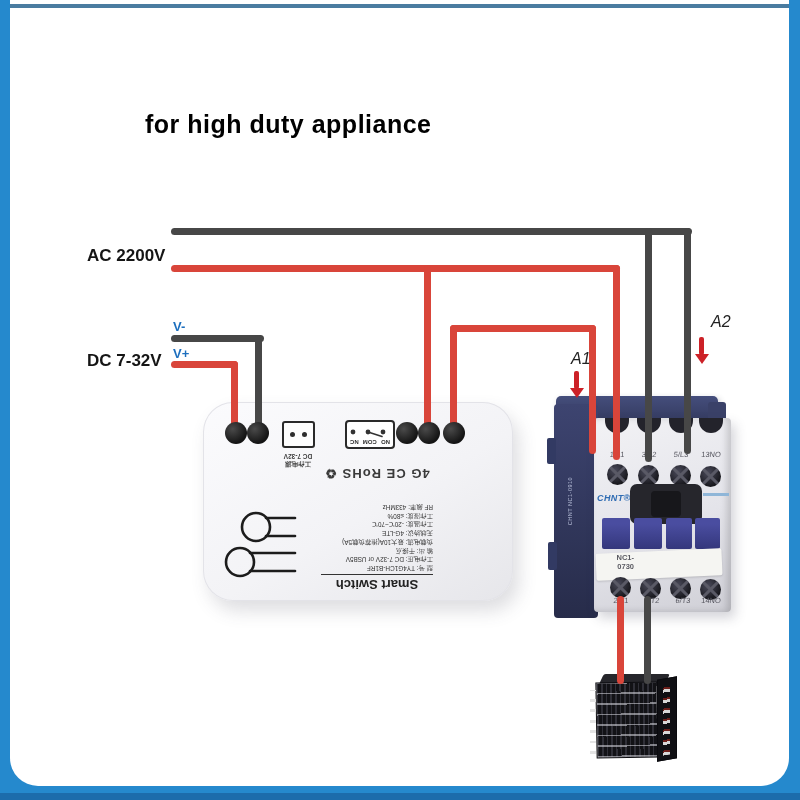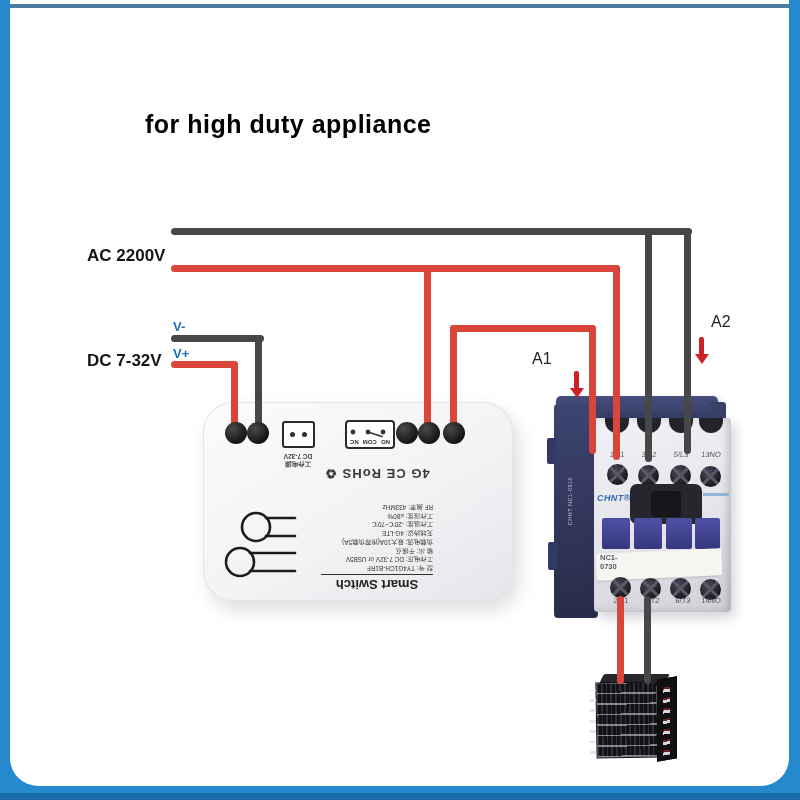--- a/index.html
+++ b/index.html
@@ -92,26 +92,26 @@
   .ct-brand { position:absolute; left:47px; top:99px; width:44px; font-size:9px; font-weight:bold;
     font-style:italic; color:#2f6cb3; letter-spacing:.4px; }
   .ct-blue-stripe { position:absolute; left:153px; top:99px; width:26px; height:3px; background:#8fb6d8; }
   .ct-center-block { position:absolute; left:80px; top:90px; width:72px; height:40px; background:#26262c; border-radius:7px;
     display:flex; align-items:center; justify-content:center; }
   .ct-center-inner { width:30px; height:26px; background:#17171b; border-radius:4px; }
   .ct-coil { position:absolute; top:124px; height:31px; background:linear-gradient(#4a4da0 20%,#34377c); border-radius:2px; }
   .ct-label-strip { position:absolute; left:46px; top:157px; width:126px; height:27px; background:#f5f5f2;
     transform:rotate(-2.5deg); border-radius:2px; box-shadow:0 1px 2px rgba(0,0,0,.15); }
   .ct-model { position:absolute; left:50px; top:159px; width:34px; font-size:7.5px; font-weight:bold;
-    color:#5a5a62; line-height:1.25; }
+    color:#5a5a62; line-height:1.25;text-align:right; }
   .ct-bot-label { position:absolute; top:202px; width:28px; height:10px; font-size:7.5px; color:#55555e;
     text-align:center; transform:skewX(-6deg); }
 
   
-  .coil-label { position:absolute; font-size:16px; color:#222; }
+  .coil-label { position:absolute; font-size:16px; color:#222;font-style:italic; }
   .arrow-shaft { position:absolute; width:5px; height:18px; background:#cc2127; border-radius:2px; }
   .arrow-head { position:absolute; width:0; height:0; border-left:7px solid rgba(0,0,0,0);
     border-right:7px solid rgba(0,0,0,0); border-top:10px solid #cc2127; }
 
   
   .load { position:absolute; left:593px; top:668px; width:90px; height:94px; }
   .load-top { position:absolute; left:8px; top:6px; width:66px; height:12px; background:#26262b;
     transform:skewX(-25deg); border-radius:2px; }
   .load-front { position:absolute; left:3px; top:14px; width:62px; height:76px; transform:rotate(-1deg);
     border:1px solid #0c0c10;
@@ -257,19 +257,19 @@
   <div class="wire red" style="left:231px; top:361px; width:7px; height:74px;"></div>
   <div class="wire red" style="left:617px; top:596px; width:7px; height:88px;"></div>
   <div class="wire dark" style="left:644px; top:596px; width:7px; height:88px;"></div>
 
   <div class="sw-terminal" style="left:225px; top:422px;"></div>
   <div class="sw-terminal" style="left:247px; top:422px;"></div>
   <div class="sw-terminal" style="left:396px; top:422px;"></div>
   <div class="sw-terminal" style="left:418px; top:422px;"></div>
   <div class="sw-terminal" style="left:443px; top:422px;"></div>
 
-  <div class="coil-label" style="left:532px; top:350px;">A1</div>
+  <div class="coil-label" style="left:571px; top:350px;">A1</div>
   <div class="arrow-shaft" style="left:574px; top:371px;"></div>
   <div class="arrow-head" style="left:570px; top:388px;"></div>
   <div class="coil-label" style="left:711px; top:313px;">A2</div>
   <div class="arrow-shaft" style="left:699px; top:337px;"></div>
   <div class="arrow-head" style="left:695px; top:354px;"></div>
 </div>
 
 </body></html>

